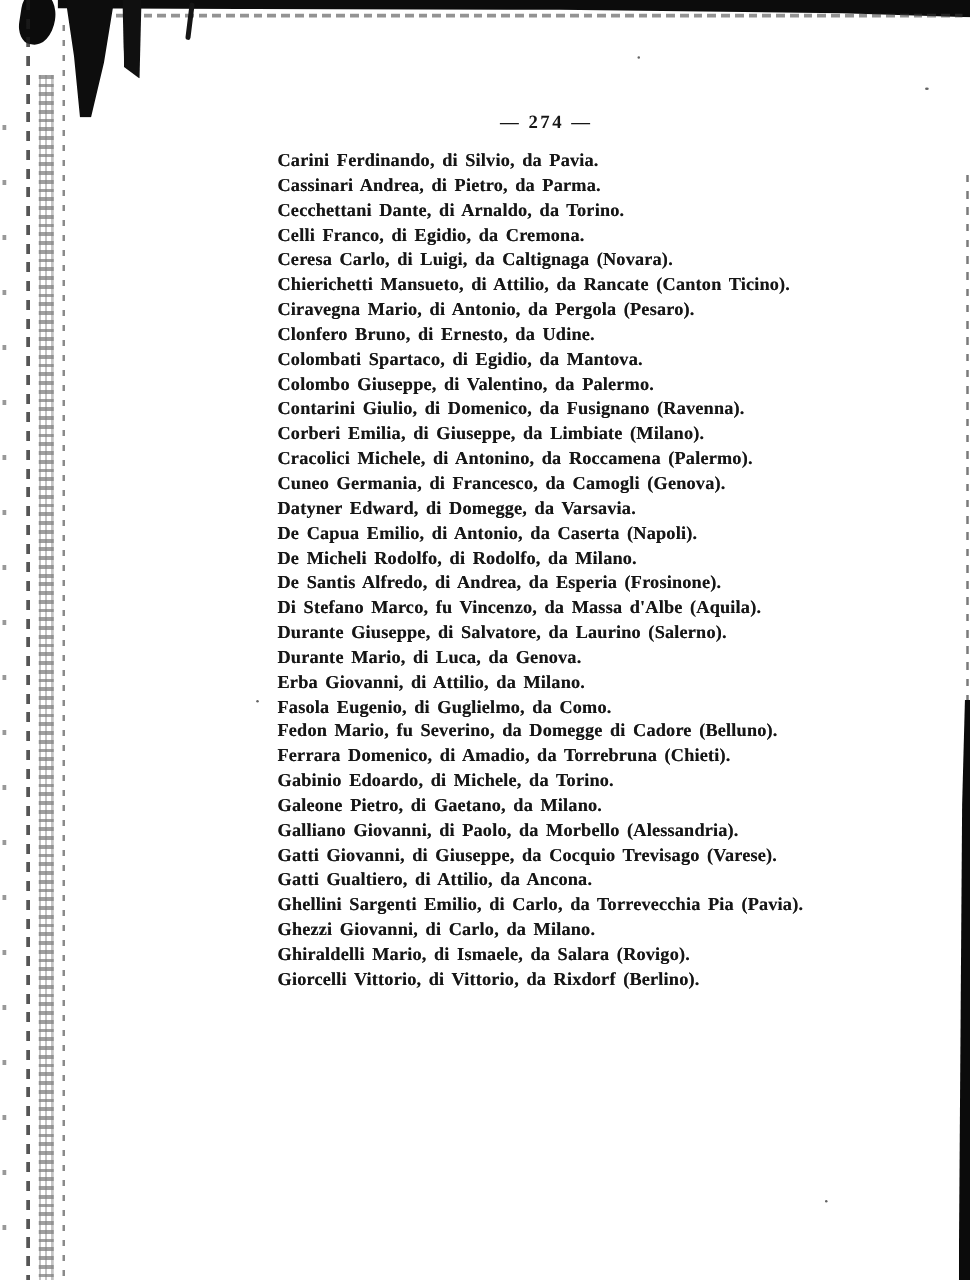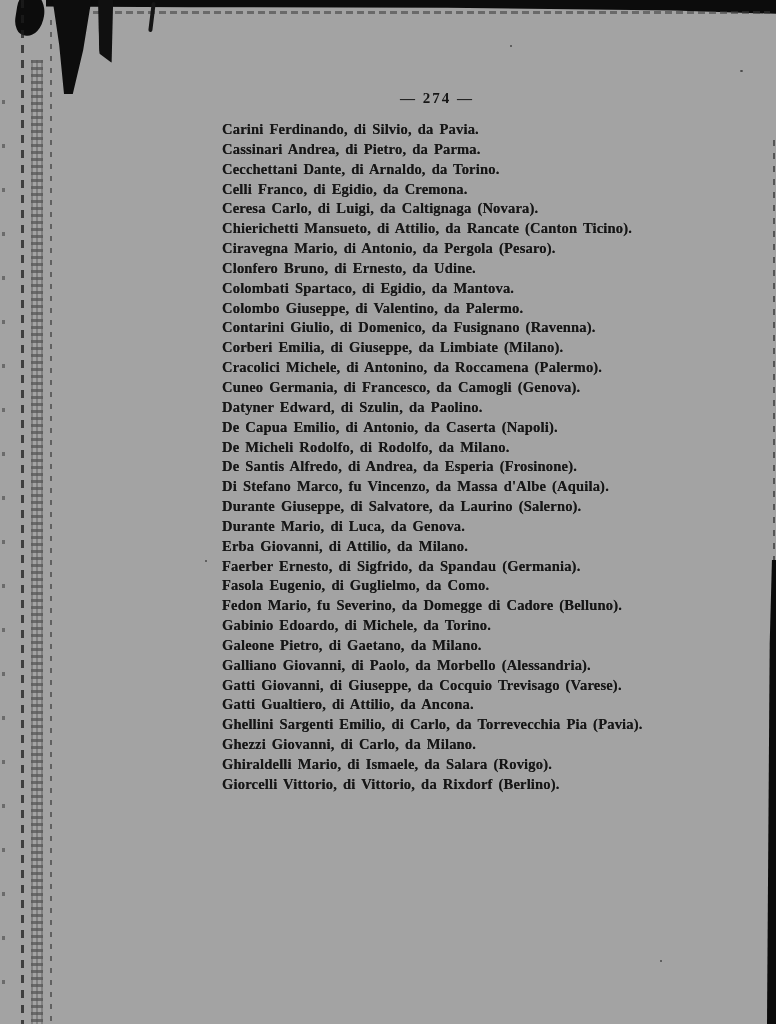--- a/index.html
+++ b/index.html
@@ -1,20 +1,20 @@
 <!DOCTYPE html>
 <html><head>
 <meta charset="utf-8">
 <style>
   html, body { margin: 0; padding: 0; background: #e9e9e7; }
   .page {
     position: relative;
     width: 776px;
     height: 1024px;
-    background: #a3a3a3;
+    background: #ffffff;
     overflow: hidden;
     font-family: "Liberation Serif", serif;
     color: #161616;
   }
 
   
   .top-edge {
     position: absolute; top: 0; left: 46px; right: 0; height: 15px;
     background: #0c0c0c;
     clip-path: polygon(0 0, 100% 0, 100% 92%, 86% 70%, 55% 52%, 20% 48%, 0 44%);
@@ -137,31 +137,31 @@
       <div class="entry">Ceresa Carlo, di Luigi, da Caltignaga (Novara).</div>
       <div class="entry">Chierichetti Mansueto, di Attilio, da Rancate (Canton Ticino).</div>
       <div class="entry">Ciravegna Mario, di Antonio, da Pergola (Pesaro).</div>
       <div class="entry">Clonfero Bruno, di Ernesto, da Udine.</div>
       <div class="entry">Colombati Spartaco, di Egidio, da Mantova.</div>
       <div class="entry">Colombo Giuseppe, di Valentino, da Palermo.</div>
       <div class="entry">Contarini Giulio, di Domenico, da Fusignano (Ravenna).</div>
       <div class="entry">Corberi Emilia, di Giuseppe, da Limbiate (Milano).</div>
       <div class="entry">Cracolici Michele, di Antonino, da Roccamena (Palermo).</div>
       <div class="entry">Cuneo Germania, di Francesco, da Camogli (Genova).</div>
-      <div class="entry">Datyner Edward, di Szulin, da Paolino.</div>
+      <div class="entry">Datyner Edward, di Domegge, da Varsavia.</div>
       <div class="entry">De Capua Emilio, di Antonio, da Caserta (Napoli).</div>
       <div class="entry">De Micheli Rodolfo, di Rodolfo, da Milano.</div>
       <div class="entry">De Santis Alfredo, di Andrea, da Esperia (Frosinone).</div>
       <div class="entry">Di Stefano Marco, fu Vincenzo, da Massa d'Albe (Aquila).</div>
       <div class="entry">Durante Giuseppe, di Salvatore, da Laurino (Salerno).</div>
       <div class="entry">Durante Mario, di Luca, da Genova.</div>
       <div class="entry">Erba Giovanni, di Attilio, da Milano.</div>
-      <div class="entry">Faerber Ernesto, di Sigfrido, da Spandau (Germania).</div>
       <div class="entry">Fasola Eugenio, di Guglielmo, da Como.</div>
       <div class="entry">Fedon Mario, fu Severino, da Domegge di Cadore (Belluno).</div>
+      <div class="entry">Ferrara Domenico, di Amadio, da Torrebruna (Chieti).</div>
       <div class="entry">Gabinio Edoardo, di Michele, da Torino.</div>
       <div class="entry">Galeone Pietro, di Gaetano, da Milano.</div>
       <div class="entry">Galliano Giovanni, di Paolo, da Morbello (Alessandria).</div>
       <div class="entry">Gatti Giovanni, di Giuseppe, da Cocquio Trevisago (Varese).</div>
       <div class="entry">Gatti Gualtiero, di Attilio, da Ancona.</div>
       <div class="entry">Ghellini Sargenti Emilio, di Carlo, da Torrevecchia Pia (Pavia).</div>
       <div class="entry">Ghezzi Giovanni, di Carlo, da Milano.</div>
       <div class="entry">Ghiraldelli Mario, di Ismaele, da Salara (Rovigo).</div>
       <div class="entry">Giorcelli Vittorio, di Vittorio, da Rixdorf (Berlino).</div>
     </div>

